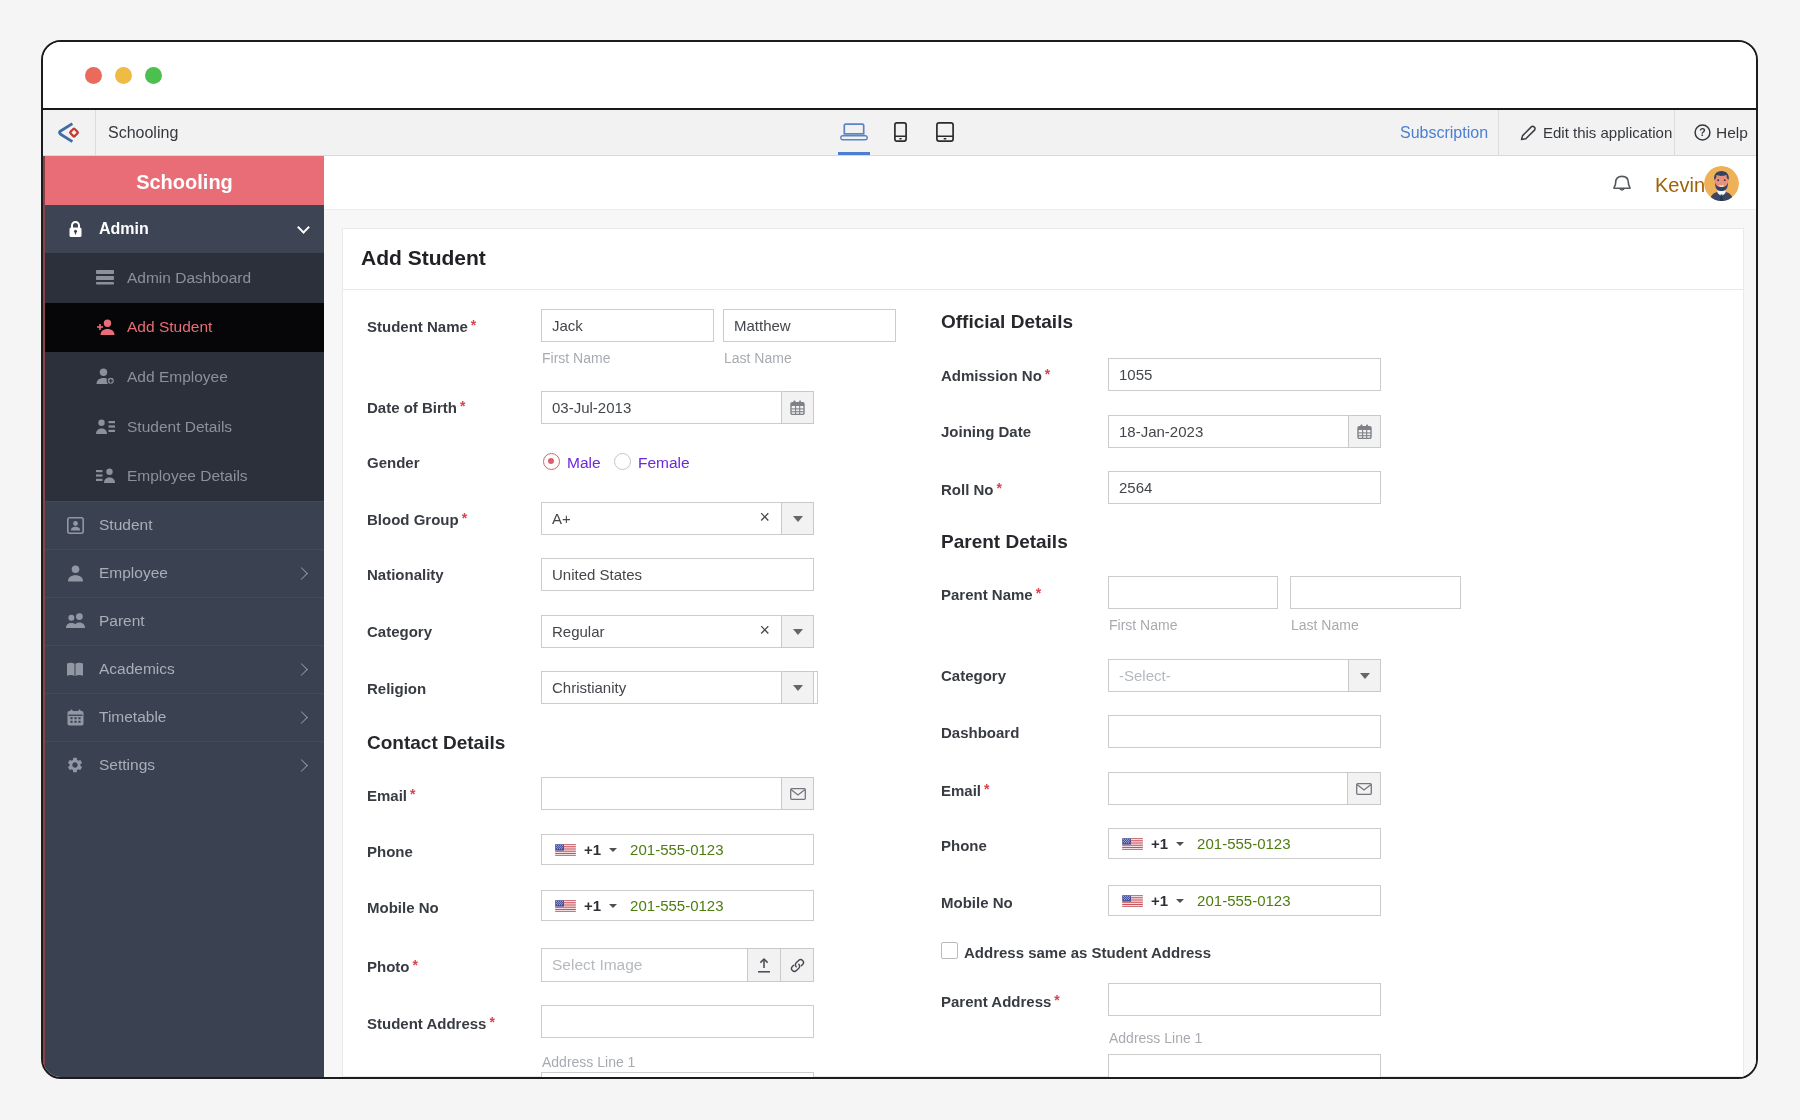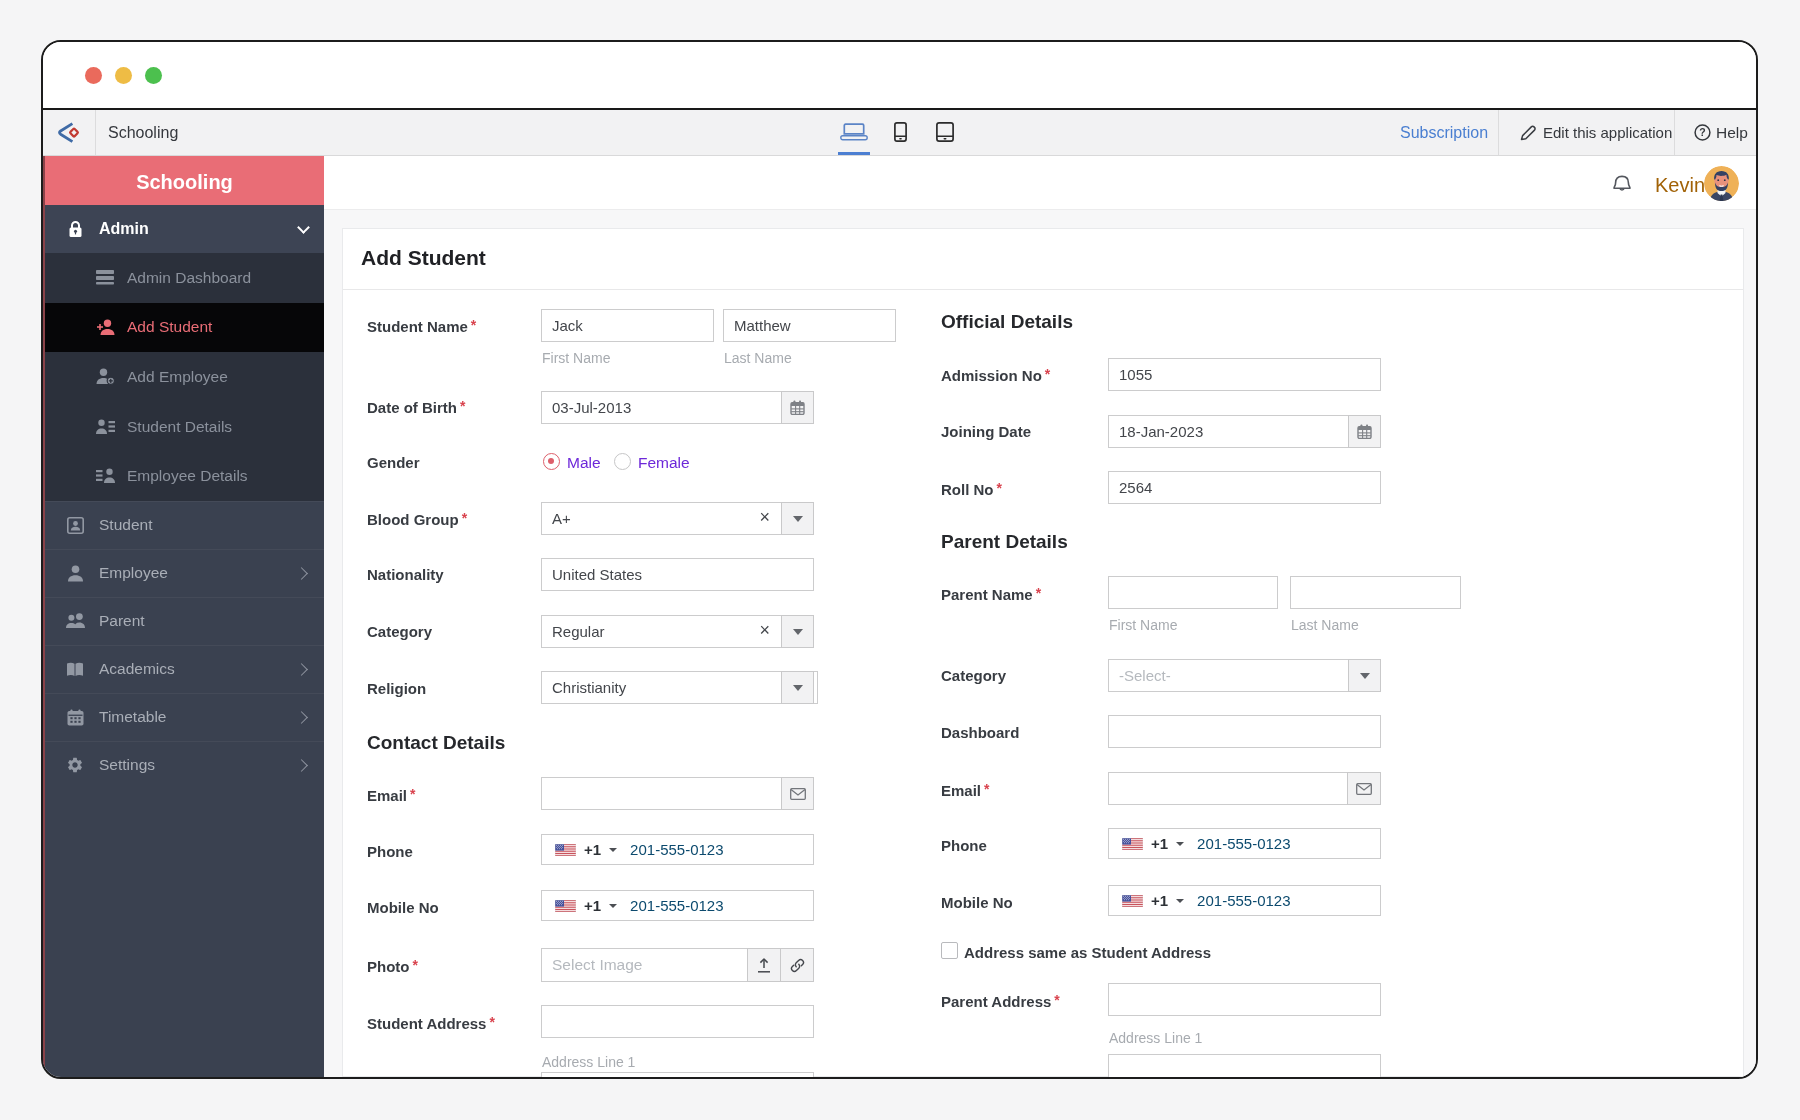--- a/index.html
+++ b/index.html
@@ -39,21 +39,21 @@
 .xx{position:absolute;right:11px;top:-1px;color:#45484d;font-size:18px;font-weight:400}
 .tri{width:0;height:0;border-left:5px solid transparent;border-right:5px solid transparent;border-top:6px solid #63666b}
 .radio{position:absolute;width:17px;height:17px;border-radius:50%;background:#fff;border:1.7px solid #c6c6c7}
 .radio.on{border-color:#dd5f6b}
 .radio.on:after{content:"";position:absolute;left:3.8px;top:3.8px;width:6px;height:6px;border-radius:50%;background:#dd5f6b}
 .rlbl{position:absolute;font-size:15.5px;color:#6d28d9;line-height:19px}
 .cb{position:absolute;width:17px;height:17px;border:1px solid #b9babd;border-radius:2px;background:#fff}
 .flagrow{display:flex;align-items:center;height:31px}
 .plus1{font-size:15px;font-weight:700;color:#2d3136;margin-left:8px}
 .ctri{width:0;height:0;border-left:4.2px solid transparent;border-right:4.2px solid transparent;border-top:4.8px solid #4c4f54;margin-left:8px}
-.pnum{font-size:15px;color:#0c4a6e;margin-left:13px}
+.pnum{font-size:15px;color:#4d7c0f;margin-left:13px}
 </style>
 </head>
 <body>
 <div id="win">
   <div id="titlebar">
     <div class="dot" style="left:42px;background:#ea6a5c"></div>
     <div class="dot" style="left:72px;background:#eebc45"></div>
     <div class="dot" style="left:102px;background:#4cc04e"></div>
   </div>
   <div id="blackline"></div>

